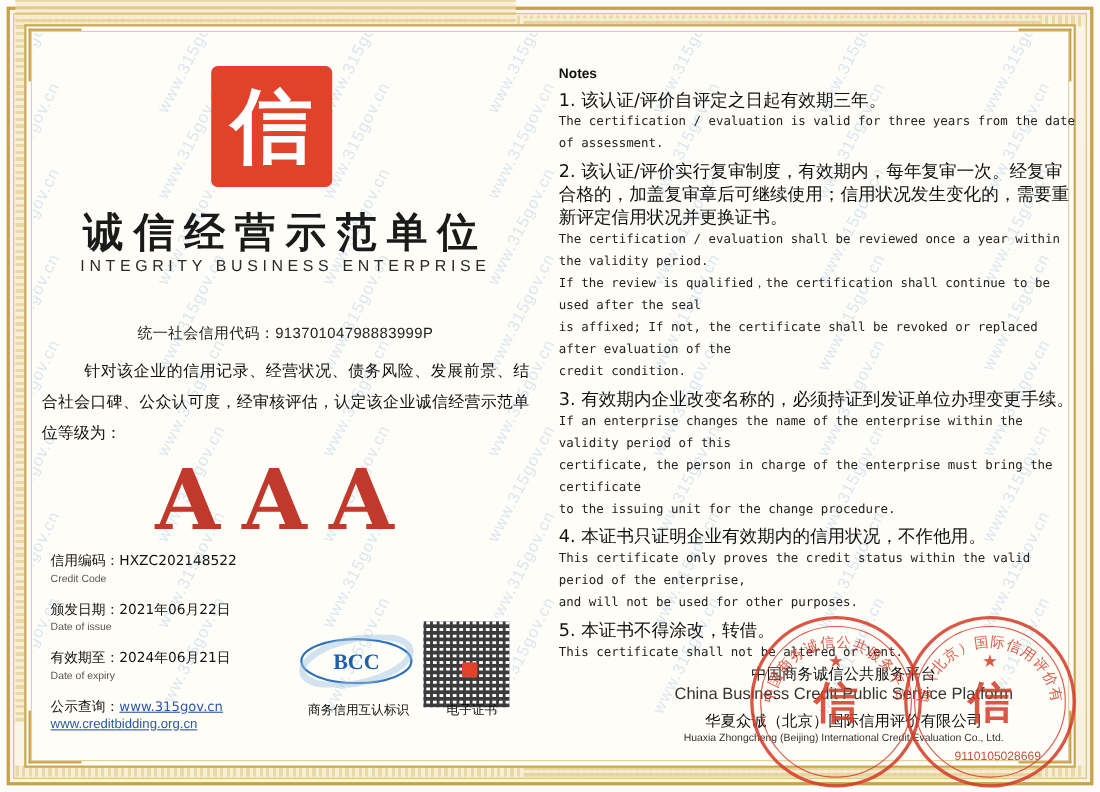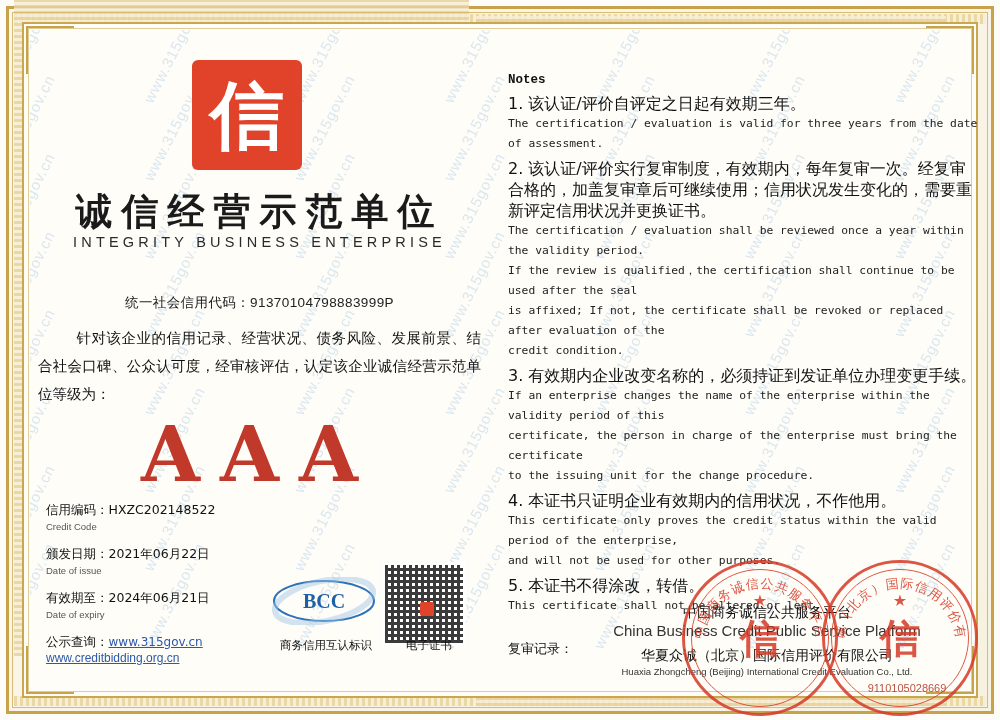--- a/index.html
+++ b/index.html
@@ -155,21 +155,21 @@
 
   
   .divider{
     position:absolute;left:462px;top:6px;width:1px;height:640px;
     background:transparent;
   }
 
   
   .right{position:absolute;left:476px;top:16px;width:470px;}
   .notes-title-cn{font-size:13px;color:#111;font-weight:bold;font-family:"DejaVu Sans","Liberation Sans",sans-serif;}
-  .notes-title-en{font-size:12.5px;color:#111;font-weight:bold;margin-top:25px;margin-bottom:6px;font-family:Liberation Mono, monospace;}
+  .notes-title-en{font-size:12.5px;color:#111;font-weight:bold;margin-top:12px;margin-bottom:6px;}
   .note-cn{font-size:16px;color:#111;line-height:21px;margin-top:4px;font-family:"DejaVu Sans","Liberation Sans",sans-serif;}
   .note-en{font-size:11.3px;color:#222;line-height:20px;font-family:"DejaVu Sans Mono","Liberation Mono",monospace;}
   .reexam{margin-top:24px;}
   .reexam .cn{font-size:13px;color:#111;font-family:"DejaVu Sans","Liberation Sans",sans-serif;}
   .reexam .enrow{display:flex;align-items:flex-end;margin-top:4px;}
   .reexam .en{font-size:12.5px;color:#111;white-space:nowrap;}
   .reexam .line{flex:1;border-bottom:1px solid #111;margin-left:8px;height:12px;}
 
   
   .platform{
@@ -358,21 +358,20 @@
         <div class="note-cn">4. 本证书只证明企业有效期内的信用状况，不作他用。</div>
         <div class="note-en">This certificate only proves the credit status within the valid period of the enterprise,</div>
         <div class="note-en">and will not be used for other purposes.</div>
       </div>
       <div>
         <div class="note-cn">5. 本证书不得涂改，转借。</div>
         <div class="note-en">This certificate shall not be altered or lent.</div>
       </div>
 
       <div class="reexam">
-        <div class="cn">复审记录：</div>
       </div>
     </div>
 
     <div class="platform">
       <div class="cn1">中国商务诚信公共服务平台</div>
       <div class="en1">China Business Credit Public Service Platform</div>
       <div class="cn2">华夏众诚（北京）国际信用评价有限公司</div>
       <div class="en2">Huaxia Zhongcheng (Beijing) International Credit Evaluation Co., Ltd.</div>
     </div>
 

